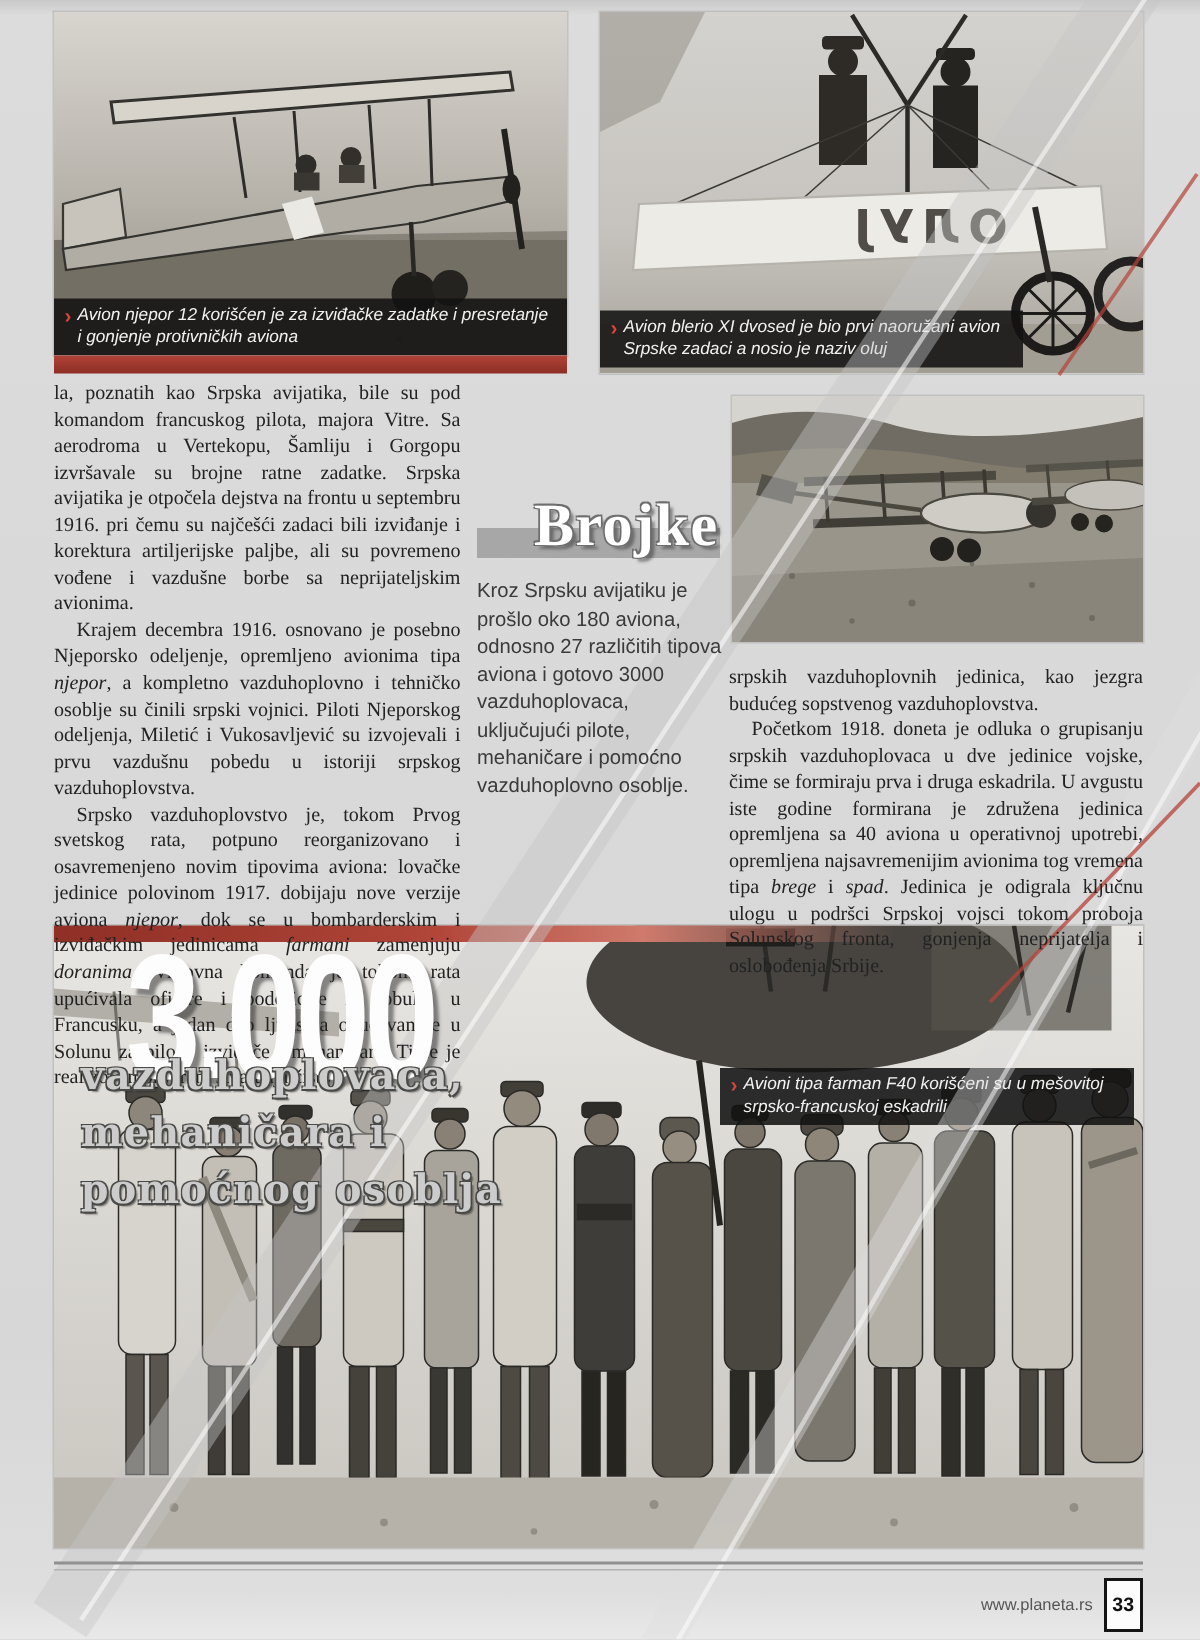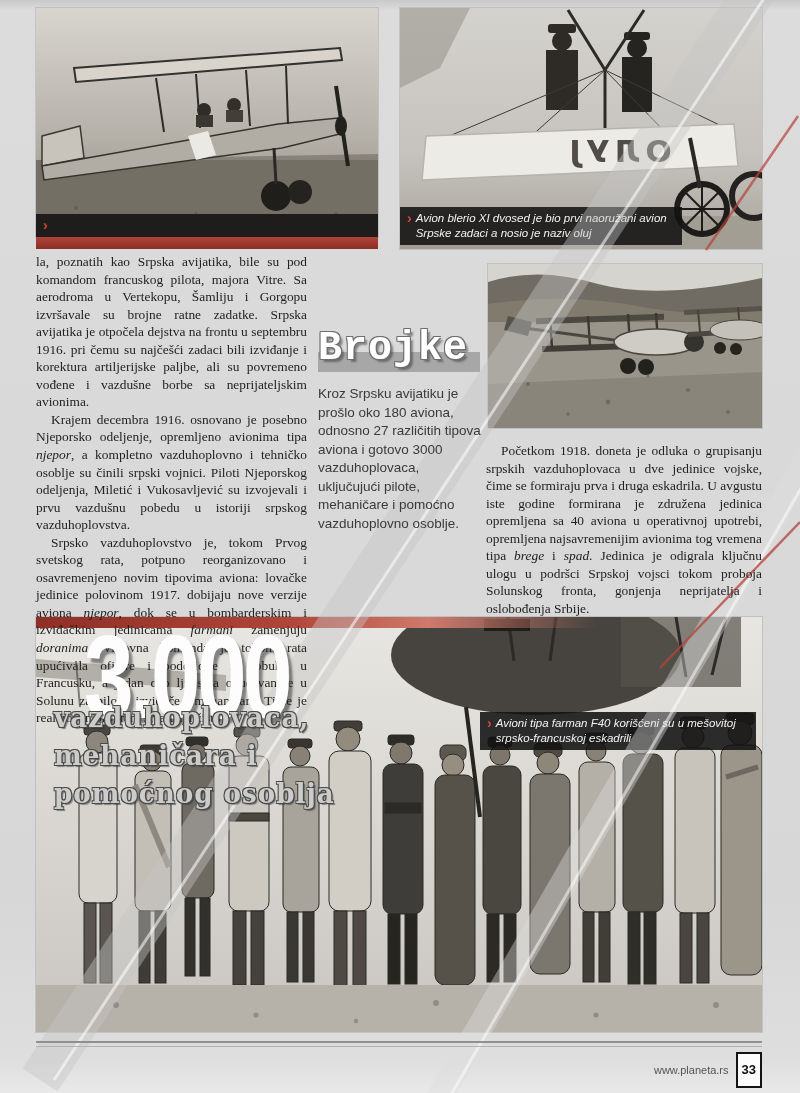--- a/index.html
+++ b/index.html
@@ -22,23 +22,23 @@
            font-size:13.4px;line-height:17.55px;color:#222;text-align:justify;}
   .bodycol p{margin:0;}
   .bodycol p.indent{text-indent:15px;}
 
   .byline{position:absolute;z-index:3;display:flex;justify-content:flex-end;align-items:center;
           font-family:"Liberation Serif",serif;font-weight:bold;font-size:14.5px;color:#1b1b1b;}
   .byline .sq{display:inline-block;width:6px;height:13px;background:#d22b33;margin-right:5px;}
 
   
   .brojke-bar{position:absolute;z-index:2;background:#a7a7a7;}
-  .brojke-title{position:absolute;z-index:3;font-family:Liberation Mono, monospace;font-weight:bold;
+  .brojke-title{position:absolute;z-index:3;font-family:Liberation Serif, serif;font-weight:bold;
       font-size:40px;letter-spacing:1px;color:#fff;
-      text-shadow:-1px -1px 0 #6e6e6e,1px -1px 0 #6e6e6e,-1px 1px 0 #6e6e6e,1px 1px 0 #6e6e6e,3px 3px 2px rgba(60,60,60,.55);}
+      text-shadow:-1px -1px 0 #6e6e6e,1px -1px 0 #6e6e6e,-1px 1px 0 #6e6e6e,1px 1px 0 #6e6e6e,3px 3px 2px rgba(60,60,60,.55);margin-left:38px;}
   .brojke-text{position:absolute;z-index:3;font-size:13.5px;line-height:18.5px;color:#3a3a3a;}
 
   
   .stat-number{position:absolute;z-index:4;font-weight:bold;font-size:97px;line-height:92px;letter-spacing:-4px;
       color:#fdfdfd;transform:scale(.92,1.22);transform-origin:top left;
       text-shadow:4px 4px 2px rgba(35,35,35,.5);}
   .stat-line{position:absolute;z-index:4;font-family:"DejaVu Serif",serif;font-weight:bold;font-size:27px;
       letter-spacing:1px;color:rgba(255,255,255,.72);transform:scaleX(.97);transform-origin:left;
       text-shadow:-1px -1px 0 #4a4a48,1px -1px 0 #4a4a48,-1px 1px 0 #4a4a48,1px 1px 0 #4a4a48,2px 2px 1px rgba(40,40,40,.5);}
 
@@ -93,20 +93,21 @@
       <circle cx="198" cy="97" r="7" fill="#33302b"></circle>
         <rect x="190" y="102" width="17" height="12" fill="#423f39"></rect>
       <ellipse cx="305" cy="118" rx="6" ry="10" fill="#23211e"></ellipse>
       <line x1="300" y1="78" x2="312" y2="158" stroke="#23211e" stroke-width="4"></line>
       <circle cx="240" cy="188" r="15" fill="#1f1e1b"></circle>
         <circle cx="264" cy="184" r="12" fill="#25231f"></circle>
       <line x1="238" y1="140" x2="240" y2="176" stroke="#2a2825" stroke-width="3"></line>
     </svg>
     <div class="caption" style="left:0;bottom:0;width:342px;box-sizing:border-box;">
       <span class="mark">›</span>
+      <span>Avion njepor 12 korišćen je za izviđačke zadatke i presretanje i gonjenje protivničkih aviona</span>
     </div>
   </div>
   <div class="redstrip" style="left:36px;top:237px;width:342px;height:12px;background:linear-gradient(180deg,#b04337,#8c2e25);"></div>
 
   <div class="photo" style="left:400px;top:8px;width:362px;height:241px;">
     <svg viewBox="0 0 362 241" preserveAspectRatio="none">
       <defs>
         <linearGradient id="sky2" x1="0" y1="0" x2="0" y2="1">
           <stop offset="0" stop-color="#d4d2ce"></stop>
             <stop offset=".6" stop-color="#c6c3be"></stop>
@@ -213,20 +214,21 @@
             <line x1="250" y1="43" x2="252" y2="65"></line>
           </g>
         <ellipse cx="252" cy="66" rx="30" ry="10" fill="#c4c1ba" stroke="#4a473f"></ellipse>
         <circle cx="232" cy="84" r="6" fill="#26241f"></circle>
           <circle cx="248" cy="85" r="6" fill="#26241f"></circle>
       </g>
     </svg>
   </div>
 
   <div class="bodycol" style="left:486px;top:442px;width:276px;">
+      <p>srpskih vazduhoplovnih jedinica, kao jezgra budućeg sopstvenog vazduhoplovstva.</p>
       <p class="indent">Početkom 1918. doneta je odluka o grupisanju srpskih vazduhoplovaca u dve jedinice vojske, čime se formiraju prva i druga eskadrila. U avgustu iste godine formirana je združena jedinica opremljena sa 40 aviona u operativnoj upotrebi, opremljena najsavremenijim avionima tog vremena tipa <i>brege</i> i <i>spad</i>. Jedinica je odigrala ključnu ulogu u podršci Srpskoj vojsci tokom proboja Solunskog fronta, gonjenja neprijatelja i oslobođenja Srbije.</p>
     </div>
 
   <div class="photo" style="left:36px;top:617px;width:726px;height:415px;">
     <svg viewBox="0 0 726 415" preserveAspectRatio="none">
       <defs>
         <linearGradient id="sky3" x1="0" y1="0" x2="0" y2="1">
           <stop offset="0" stop-color="#e8e6e2"></stop>
             <stop offset="1" stop-color="#c9c6c0"></stop>
         </linearGradient>

